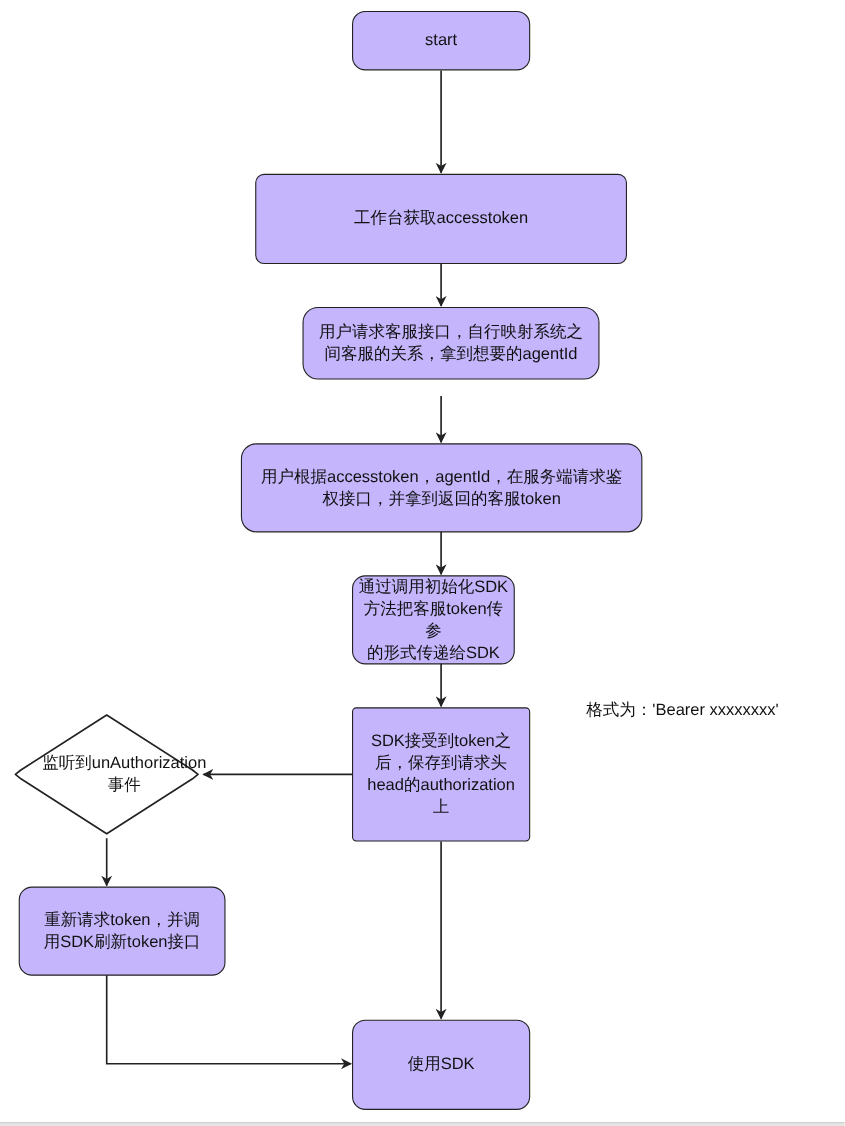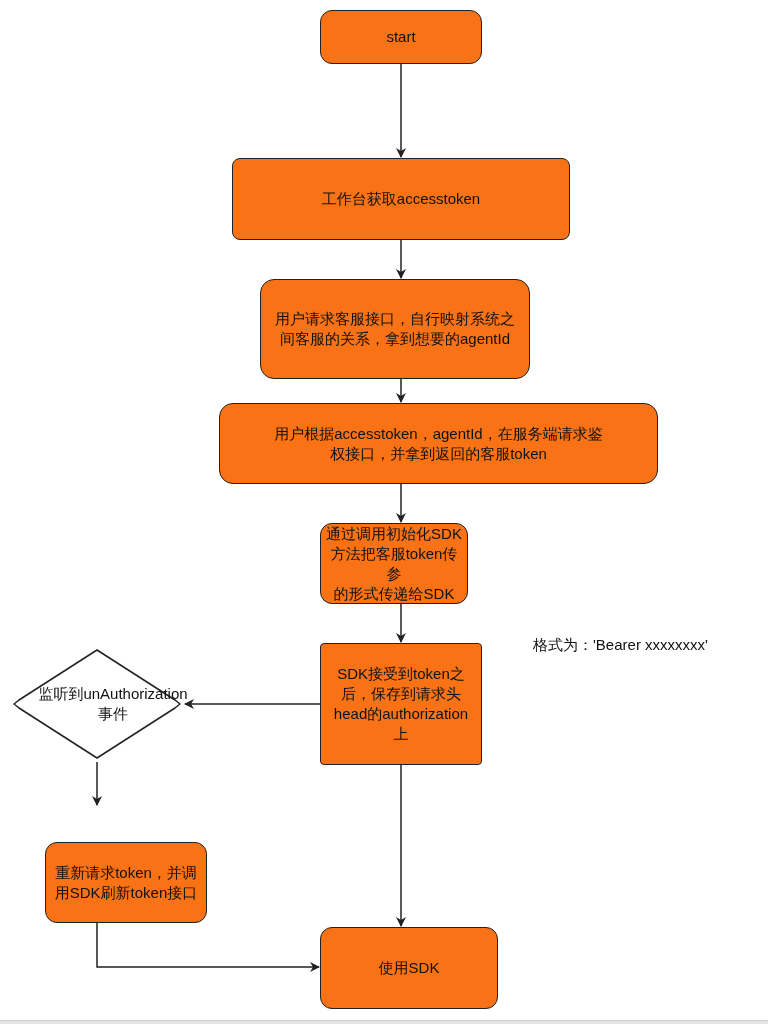--- a/index.html
+++ b/index.html
@@ -1,20 +1,20 @@
 <!DOCTYPE html>
 <html><head>
 <meta charset="utf-8">
 <style>
   html, body { margin:0; padding:0; background:#ffffff; }
   body { width:768px; height:1024px; position:relative; overflow:hidden;
          font-family:"Liberation Sans","DejaVu Sans",sans-serif; color:#111; }
   #diagram { position:absolute; left:0; top:0; }
   .node { position:absolute; box-sizing:border-box; border:1.5px solid #222;
-          border-radius:12px; background:#f97316; display:flex; align-items:center;
+          border-radius:12px; background:#c4b5fd; display:flex; align-items:center;
           justify-content:center; text-align:center; font-size:15px; line-height:20px;
           padding:18px 4px; }
   .node span { display:block; white-space:pre-line; }
   .diamond-label { position:absolute; text-align:center; font-size:15px; line-height:20px;
           white-space:pre-line; }
   .note { position:absolute; font-size:15px; white-space:nowrap; }
   .bottom-band { position:absolute; left:0; top:1020px; width:768px; height:4px;
           background:#e4e4e4; border-top:1px solid #d0d0d0; }
 </style>
 </head>
@@ -39,26 +39,26 @@
 </svg>
 
 <div class="node" style="left:320px; top:10px; width:162px; height:54px;">
   <span>start</span>
 </div>
 
 <div class="node" style="left:232px; top:158px; width:338px; height:82px; border-radius:8px;">
   <span>工作台获取accesstoken</span>
 </div>
 
-<div class="node" style="left:260px; top:279px; width:270px; height:100px; border-radius:14px;">
+<div class="node" style="left:275px; top:279px; width:270px; height:66px; border-radius:14px;">
   <span>用户请求客服接口，自行映射系统之
 间客服的关系，拿到想要的agentId</span>
 </div>
 
-<div class="node" style="left:219px; top:403px; width:439px; height:81px; border-radius:14px;">
+<div class="node" style="left:219px; top:403px; width:365px; height:81px; border-radius:14px;">
   <span>用户根据accesstoken，agentId，在服务端请求鉴
 权接口，并拿到返回的客服token</span>
 </div>
 
 <div class="node" style="left:320px; top:523px; width:148px; height:81px;">
   <span>通过调用初始化SDK
 方法把客服token传参
 的形式传递给SDK</span>
 </div>
 
@@ -67,22 +67,22 @@
 后，保存到请求头
 head的authorization
 上</span>
 </div>
 
 <div class="note" style="left:533px; top:636px;">格式为：'Bearer xxxxxxxx'</div>
 
 <div class="diamond-label" style="left:26px; top:684px; width:174px;">监听到unAuthorization
 事件</div>
 
-<div class="node" style="left:17px; top:842px; width:162px; height:81px;margin-left:28px;">
+<div class="node" style="left:17px; top:806px; width:188px; height:81px;">
   <span>重新请求token，并调
 用SDK刷新token接口</span>
 </div>
 
-<div class="node" style="left:320px; top:927px; width:178px; height:82px;">
+<div class="node" style="left:320px; top:927px; width:162px; height:82px;">
   <span>使用SDK</span>
 </div>
 
 <div class="bottom-band"></div>
 
 </body></html>

